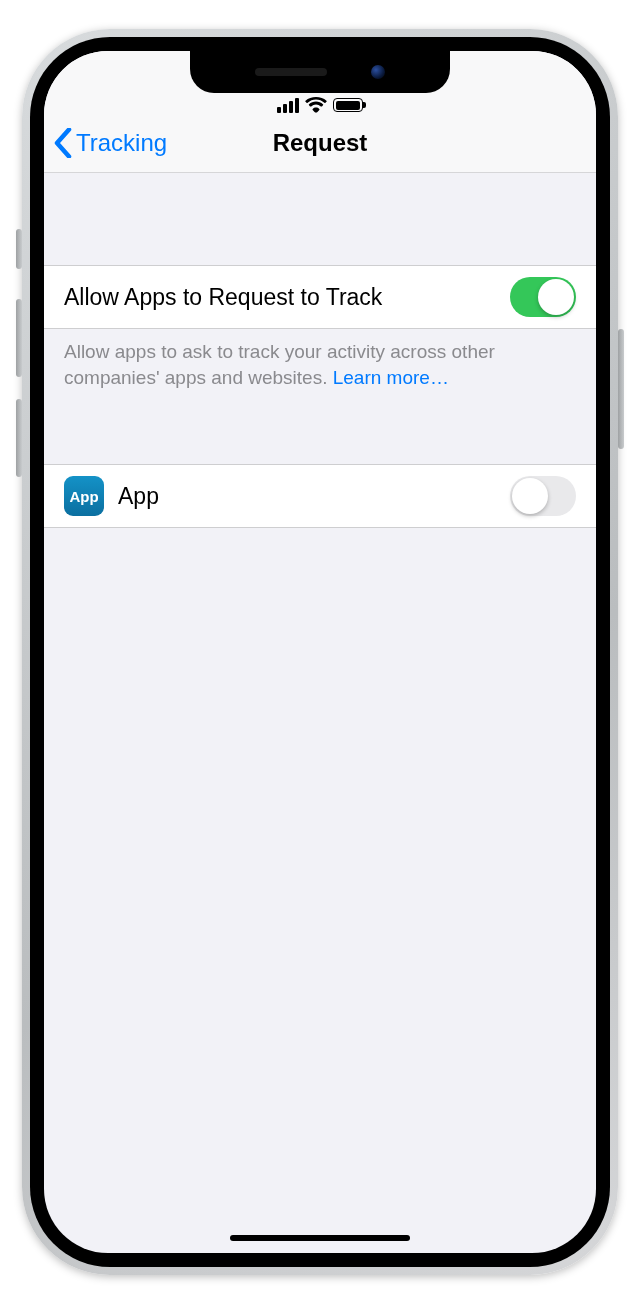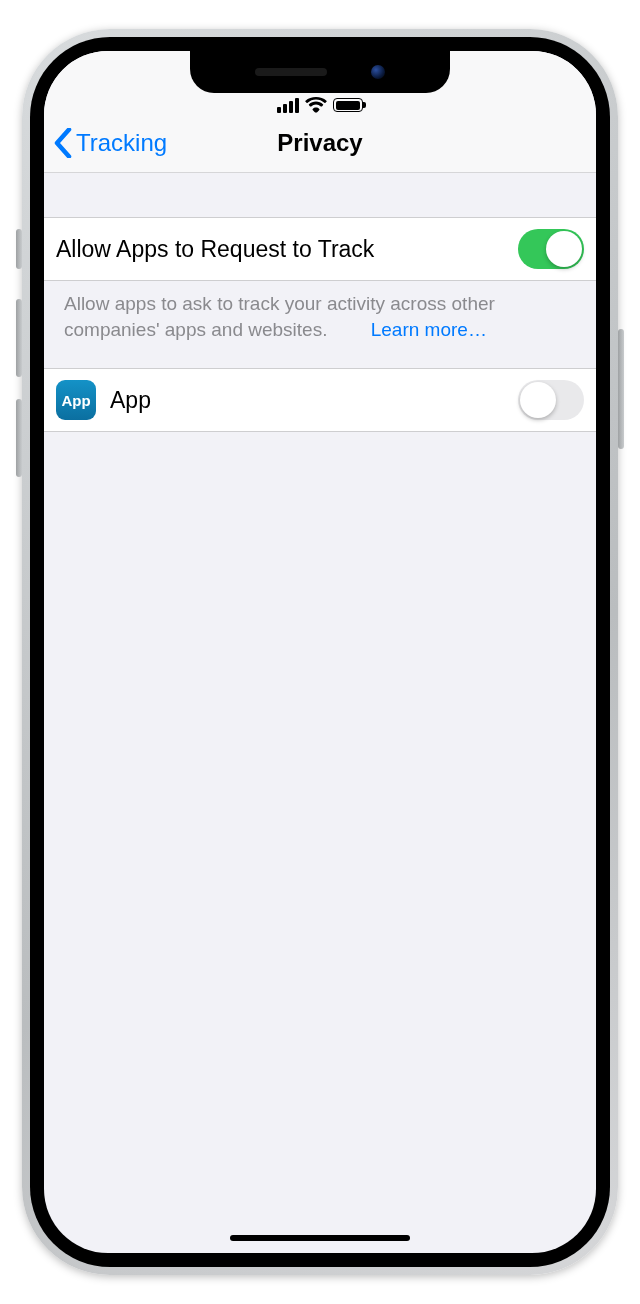--- a/index.html
+++ b/index.html
@@ -112,24 +112,25 @@
       font-weight: 600;
       color:#000;
     }
 
     
     .section-gap { height: 44px; }
 
     .cell {
       display:flex; align-items:center;
       height: 64px;
-      padding: 0 12px;
+      padding: 0 20px;
       background:#fff;
       border-top: .5px solid rgba(60,60,67,.25);
       border-bottom: .5px solid rgba(60,60,67,.25);
+      margin-top: 48px;
     }
     .cell .label { font-size:23px; color:#000; }
     .cell .icon-app {
       width:40px; height:40px; border-radius:9px;
       background: linear-gradient(#1492c7,#0b6fa0);
       color:#fff; font-weight:600; font-size:15px;
       display:flex; align-items:center; justify-content:center;
       margin-right:14px;
     }
 
@@ -140,21 +141,21 @@
     .toggle.on  .knob { right:2px; }
     .toggle.off { background:#e9e9eb; }
     .toggle.off .knob { left:2px; }
 
     .footer-text {
       padding: 10px 20px 0;
       font-size: 19px;
       line-height: 1.35;
       color: #8a8a8e;
     }
-    .footer-text .link { color:#007aff;margin-left:38px; }
+    .footer-text .link { color:#007aff; }
 
     .section-gap2 { height: 26px; }
 
     .home-ind {
       position:absolute; bottom:12px; left:50%;
       transform:translateX(-50%);
       width:180px; height:6px; border-radius:3px; background:#000;
     }
   </style>
 </head>
@@ -190,21 +191,21 @@
         </span>
       </div>
 
       <div class="navbar">
         <div class="back">
           <svg viewBox="0 0 12 20" fill="none">
             <path d="M10 1 2 10l8 9" stroke="#007aff" stroke-width="3" stroke-linecap="round" stroke-linejoin="round"></path>
           </svg>
           <span>Tracking</span>
         </div>
-        <div class="title">Privacy</div>
+        <div class="title">Request</div>
       </div>
 
       <div class="section-gap"></div>
 
       <div class="cell">
         <span class="label">Allow Apps to Request to Track</span>
         <span id="toggle1" class="toggle on">
           <span class="knob"></span>
         </span>
       </div>

